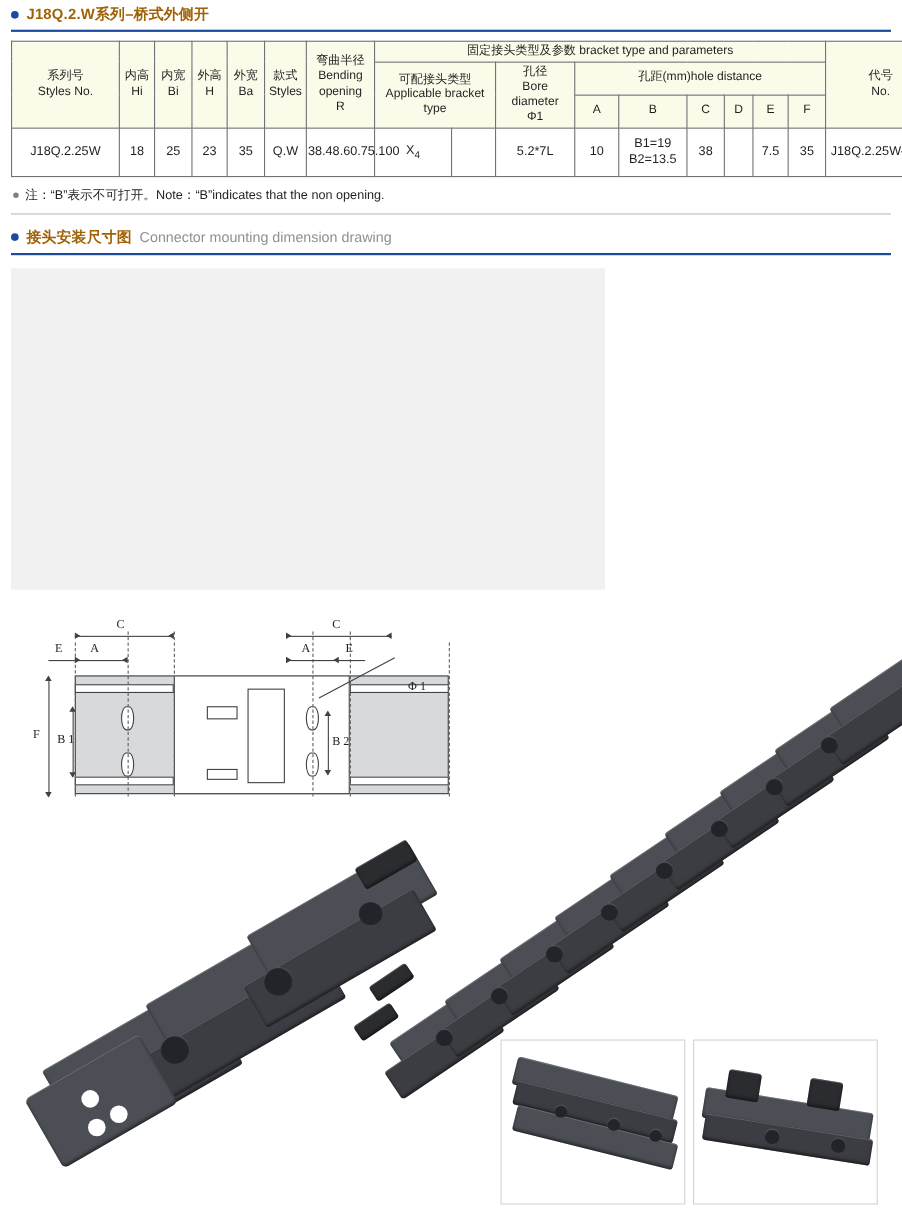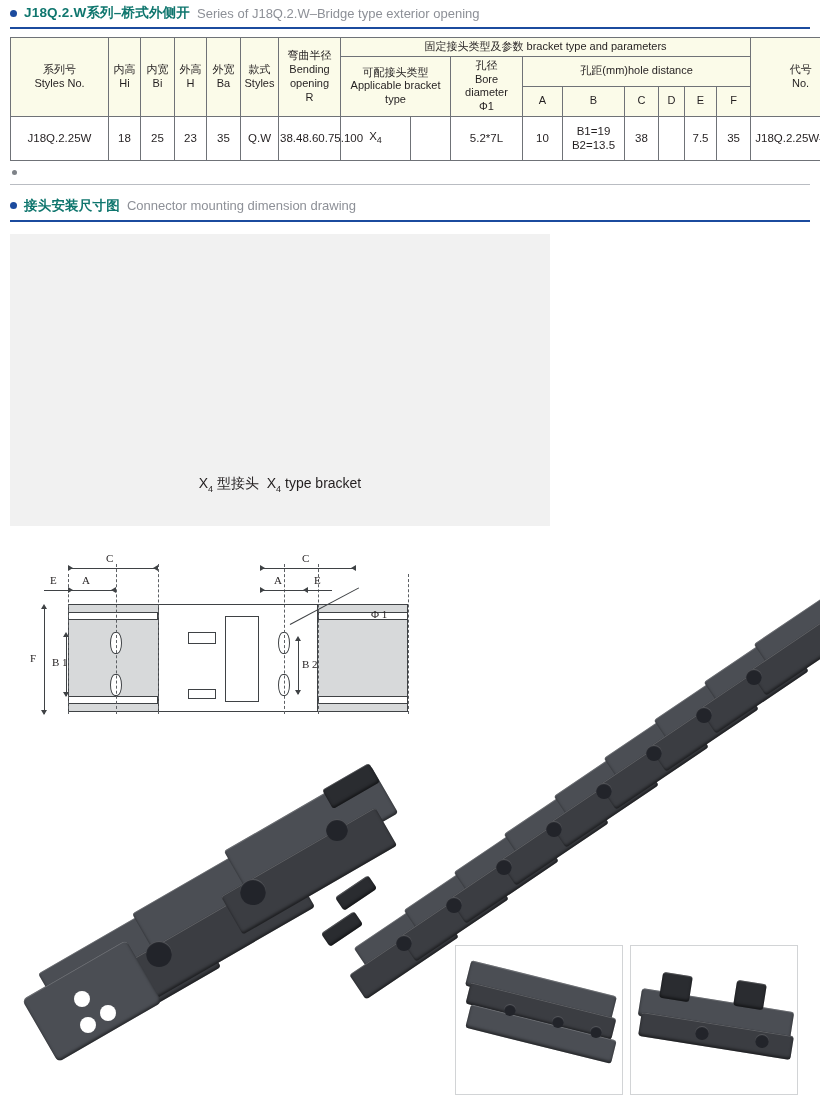--- a/index.html
+++ b/index.html
@@ -23,21 +23,21 @@
     padding: 0 0 0 10px;
     height: 26px;
   }
   .bullet {
     width: 7px; height: 7px;
     border-radius: 50%;
     background: #1b4b9e;
     flex: 0 0 auto;
   }
   .head-cn {
-    color: #0f766e;
+    color: #a16207;
     font-size: 13.5px;
     font-weight: bold;
     letter-spacing: .2px;
   }
   .head-en {
     color: #8d9097;
     font-size: 13px;
   }
   .rule {
     height: 2px;
@@ -194,21 +194,20 @@
     background: #22242a;
     box-shadow: inset 0 1px 1px rgba(255,255,255,.25);
   }
 </style>
 </head>
 <body>
 
 <div class="section-head">
   <span class="bullet"></span>
   <span class="head-cn">J18Q.2.W系列–桥式外侧开</span>
-  <span class="head-en">Series of J18Q.2.W–Bridge type exterior opening</span>
 </div>
 <div class="rule"></div>
 
 <div class="table-wrap">
   <table class="spec">
     <colgroup>
       <col style="width:98px">
       <col style="width:32px">
       <col style="width:34px">
       <col style="width:32px">
@@ -315,20 +314,21 @@
         <td>7.5</td>
         <td>35</td>
         <td>J18Q.2.25W–XJT</td>
       </tr>
     </tbody>
   </table>
 </div>
 
 <div class="note-row">
   <span class="note-dot"></span>
+  <span class="note-text">注：“B”表示不可打开。Note：“B”indicates that the non opening.</span>
 </div>
 
 <div class="rule thin" style="margin-top:9px"></div>
 
 <div class="section-head" style="margin-top:8px">
   <span class="bullet"></span>
   <span class="head-cn">接头安装尺寸图</span>
   <span class="head-en">Connector mounting dimension drawing</span>
 </div>
 <div class="rule"></div>
@@ -395,23 +395,20 @@
   <div class="lbl" style="left:42px; top:422px;">B 1</div>
 
   <div class="dim-line" style="position:absolute; left:288px; top:404px; width:1px; height:56px;"></div>
   <div class="arrow-u" style="left:285px; top:402px;"></div>
   <div class="arrow-d" style="left:285px; top:456px;"></div>
   <div class="lbl" style="left:292px; top:424px;">B 2</div>
 
   <div style="position:absolute; left:280px; top:390px; width:78px; height:1px; background:#3f4245; transform:rotate(-28deg); transform-origin:left center;"></div>
   <div class="lbl" style="left:361px; top:374px;">Φ 1</div>
 
-  <div class="drawing-caption">
-    <span>X</span><span class="sub">4</span><span> 型接头</span>&nbsp;&nbsp;<span class="en">X</span><span class="sub">4</span><span class="en"> type bracket</span>
-  </div>
 </div>
 
 <div class="photos">
 
   <div style="position:absolute; left:330px; top:300px; width:500px; height:420px;">
 
     <div class="link light" style="left:24px;  top:330px; width:108px; height:34px; transform:rotate(-34deg);"></div>
     <div class="link" style="left:18px;  top:356px; width:112px; height:30px; transform:rotate(-34deg);"></div>
     <div class="link light" style="left:74px;  top:292px; width:108px; height:34px; transform:rotate(-34deg);"></div>
     <div class="link" style="left:68px;  top:318px; width:112px; height:30px; transform:rotate(-34deg);"></div>

